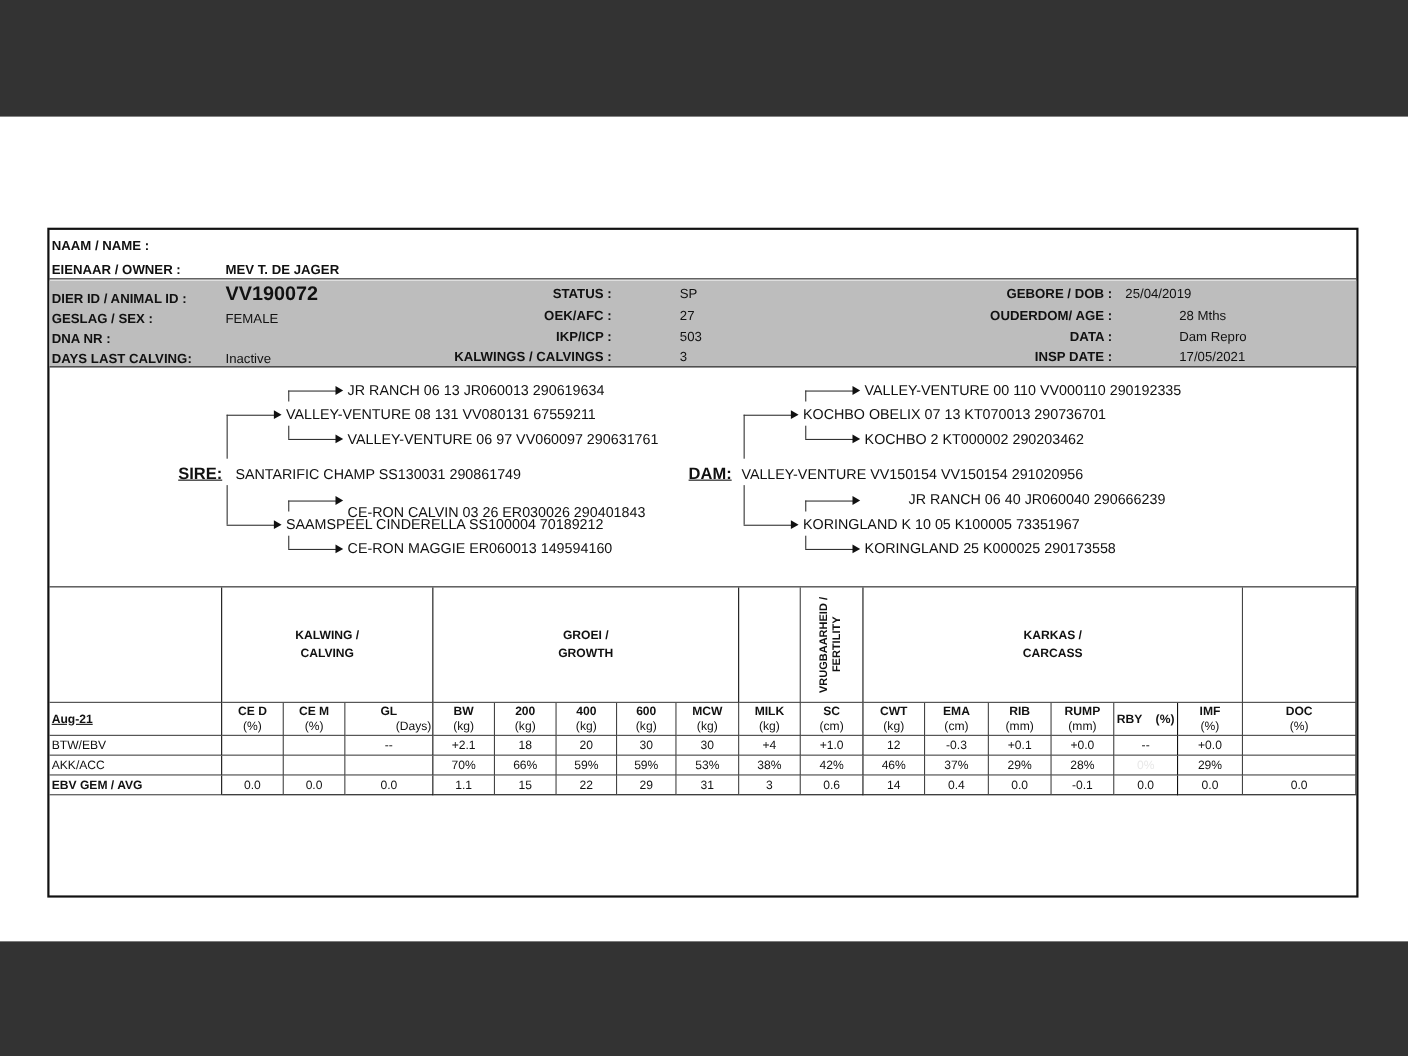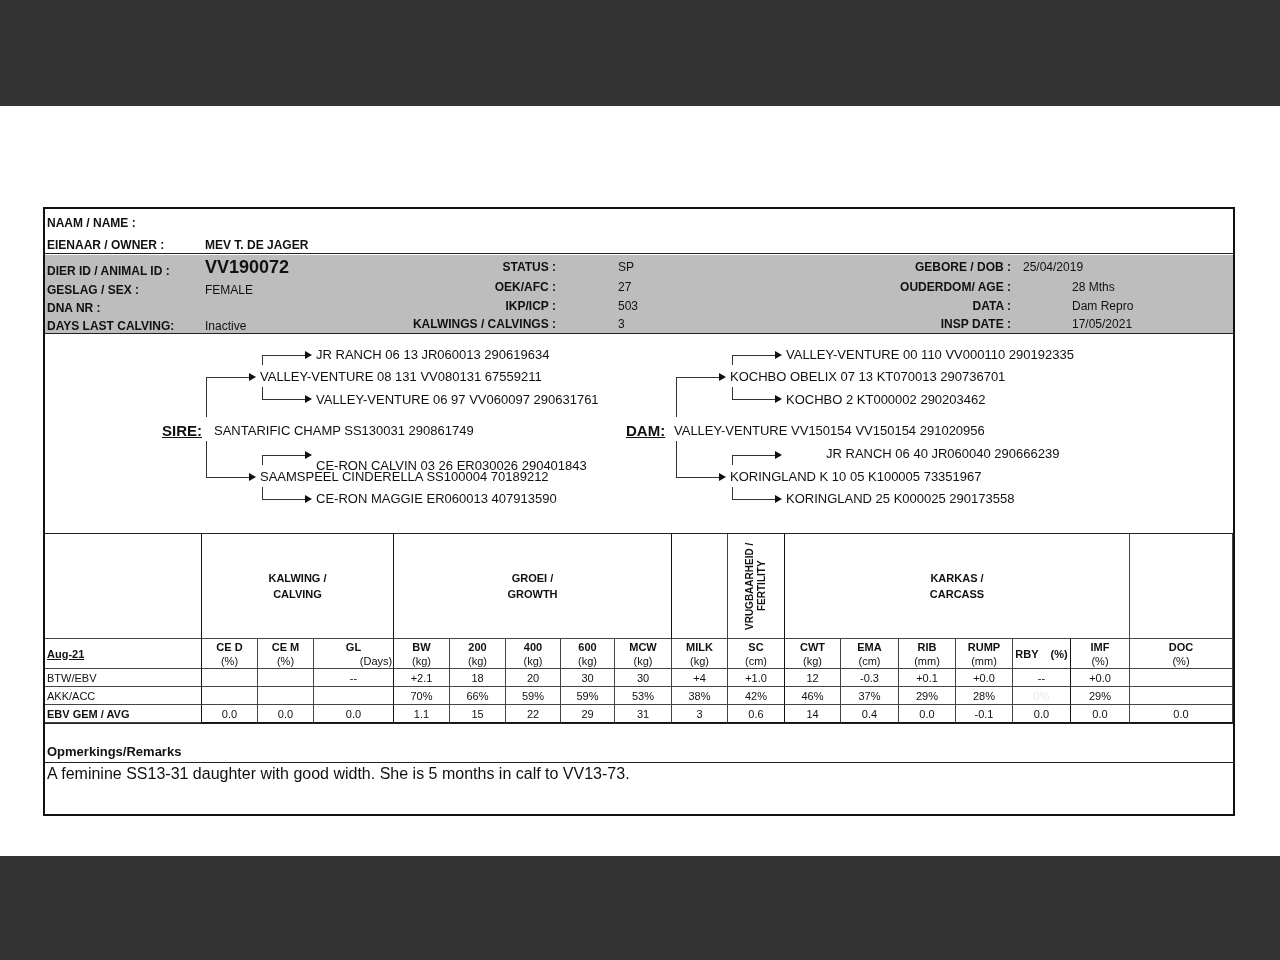--- a/index.html
+++ b/index.html
@@ -115,21 +115,21 @@
     <span class="ped-text" style="left:215px;top:134px;">SAAMSPEEL CINDERELLA SS100004 70189212</span>
 
     <div class="ln" style="left:217px;top:120px;width:1px;height:10px;"></div>
     <div class="ln" style="left:217px;top:120px;width:44px;height:1px;"></div>
     <div class="arrow" style="left:260px;top:116px;"></div>
     <span class="ped-text" style="left:271px;top:111px;margin-top:12px;">CE-RON CALVIN 03 26 ER030026 290401843</span>
 
     <div class="ln" style="left:217px;top:152px;width:1px;height:12px;"></div>
     <div class="ln" style="left:217px;top:164px;width:44px;height:1px;"></div>
     <div class="arrow" style="left:260px;top:160px;"></div>
-    <span class="ped-text" style="left:271px;top:156px;">CE-RON MAGGIE ER060013 407913590</span>
+    <span class="ped-text" style="left:271px;top:156px;">CE-RON MAGGIE ER060013 149594160</span>
 
     <span class="ped-head" style="left:581px;top:87px;">DAM:</span>
     <span class="ped-text" style="left:629px;top:88px;">VALLEY-VENTURE VV150154 VV150154 291020956</span>
 
     <div class="ln" style="left:631px;top:42px;width:1px;height:40px;"></div>
     <div class="ln" style="left:631px;top:42px;width:44px;height:1px;"></div>
     <div class="arrow" style="left:674px;top:38px;"></div>
     <span class="ped-text" style="left:685px;top:34px;">KOCHBO OBELIX 07 13 KT070013 290736701</span>
 
     <div class="ln" style="left:687px;top:20px;width:1px;height:10px;"></div>
@@ -298,18 +298,13 @@
         <div class="cell" style="left: 740px; top: 171px; width: 56px; height: 18px; border-bottom: 1.5px solid rgb(17, 17, 17);">14</div>
         <div class="cell" style="left: 796px; top: 171px; width: 58px; height: 18px; border-bottom: 1.5px solid rgb(17, 17, 17);">0.4</div>
         <div class="cell" style="left: 854px; top: 171px; width: 57px; height: 18px; border-bottom: 1.5px solid rgb(17, 17, 17);">0.0</div>
         <div class="cell" style="left: 911px; top: 171px; width: 57px; height: 18px; border-bottom: 1.5px solid rgb(17, 17, 17);">-0.1</div>
         <div class="cell thick-r" style="left: 968px; top: 171px; width: 58px; height: 18px; border-bottom: 1.5px solid rgb(17, 17, 17);">0.0</div>
         <div class="cell" style="left: 1026px; top: 171px; width: 59px; height: 18px; border-bottom: 1.5px solid rgb(17, 17, 17);">0.0</div>
         <div class="cell" style="left: 1085px; top: 171px; width: 103px; height: 18px; border-bottom: 1.5px solid rgb(17, 17, 17);">0.0</div>
       </div>
   </div>
 
-  <div class="remarks">
-    <span class="rem-lbl">Opmerkings/Remarks</span>
-    <div class="rem-line"></div>
-    <span class="rem-text">A feminine SS13-31 daughter with good width. She is 5 months in calf to VV13-73.</span>
-  </div>
 </div>
 
 </body></html>

